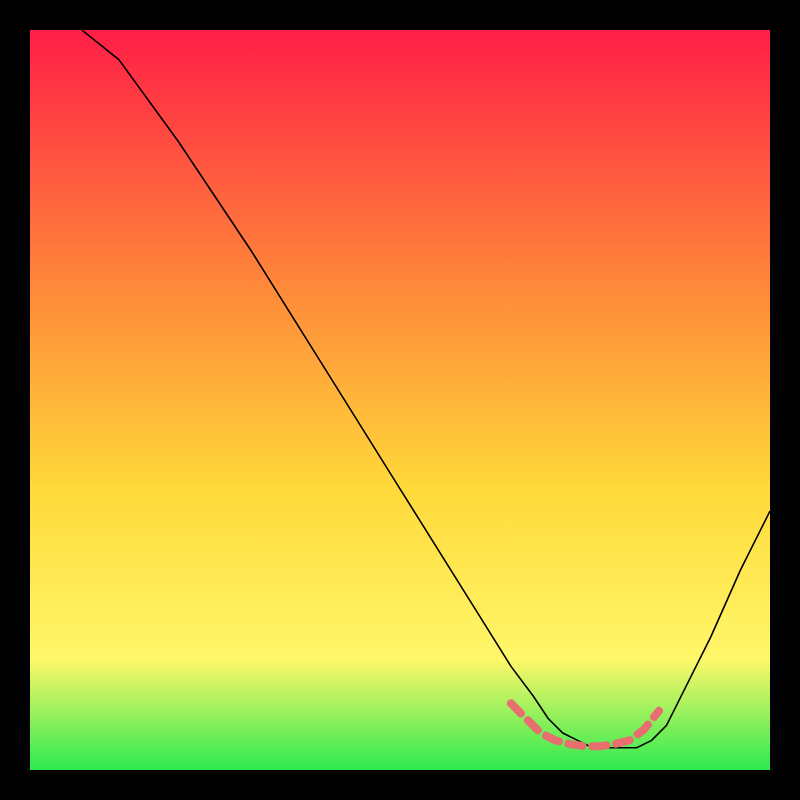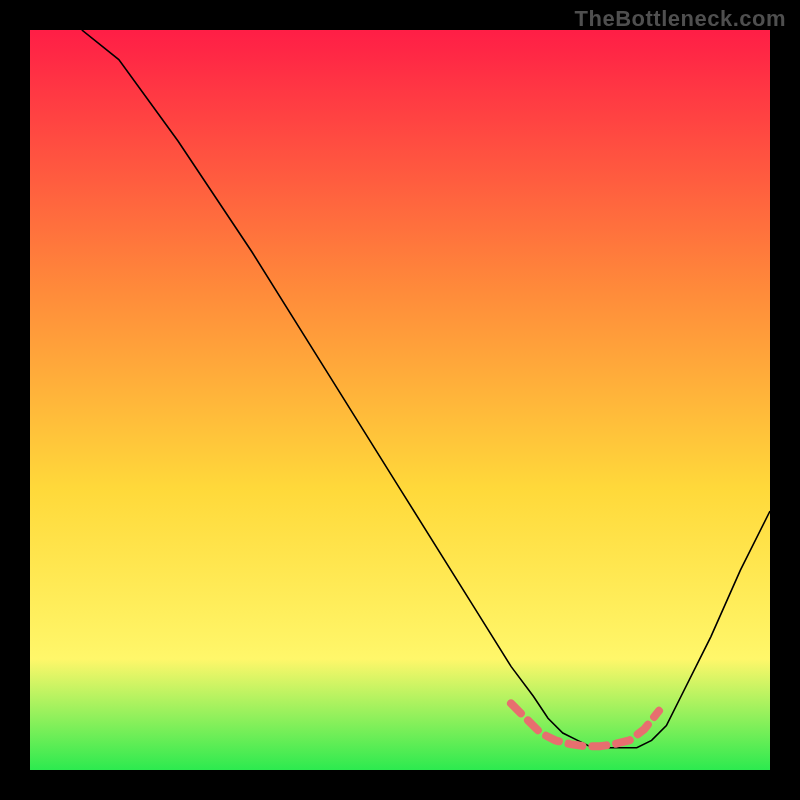--- a/index.html
+++ b/index.html
@@ -34,21 +34,20 @@
     width: 740px;
     height: 740px;
     display: block;
   }
 </style>
 </head>
 <body>
 
 <div class="frame">
 
-  <div class="watermark">TheBottleneck.com</div>
 
   <svg class="plot" viewBox="0 0 740 740" preserveAspectRatio="none">
     <defs>
       <linearGradient id="heat" x1="0" y1="0" x2="0" y2="1">
         <stop offset="0%" stop-color="#ff1e46"></stop>
         <stop offset="35%" stop-color="#ff8a3a"></stop>
         <stop offset="62%" stop-color="#ffd93a"></stop>
         <stop offset="85%" stop-color="#fff76a"></stop>
         <stop offset="100%" stop-color="#2cea4f"></stop>
       </linearGradient>

